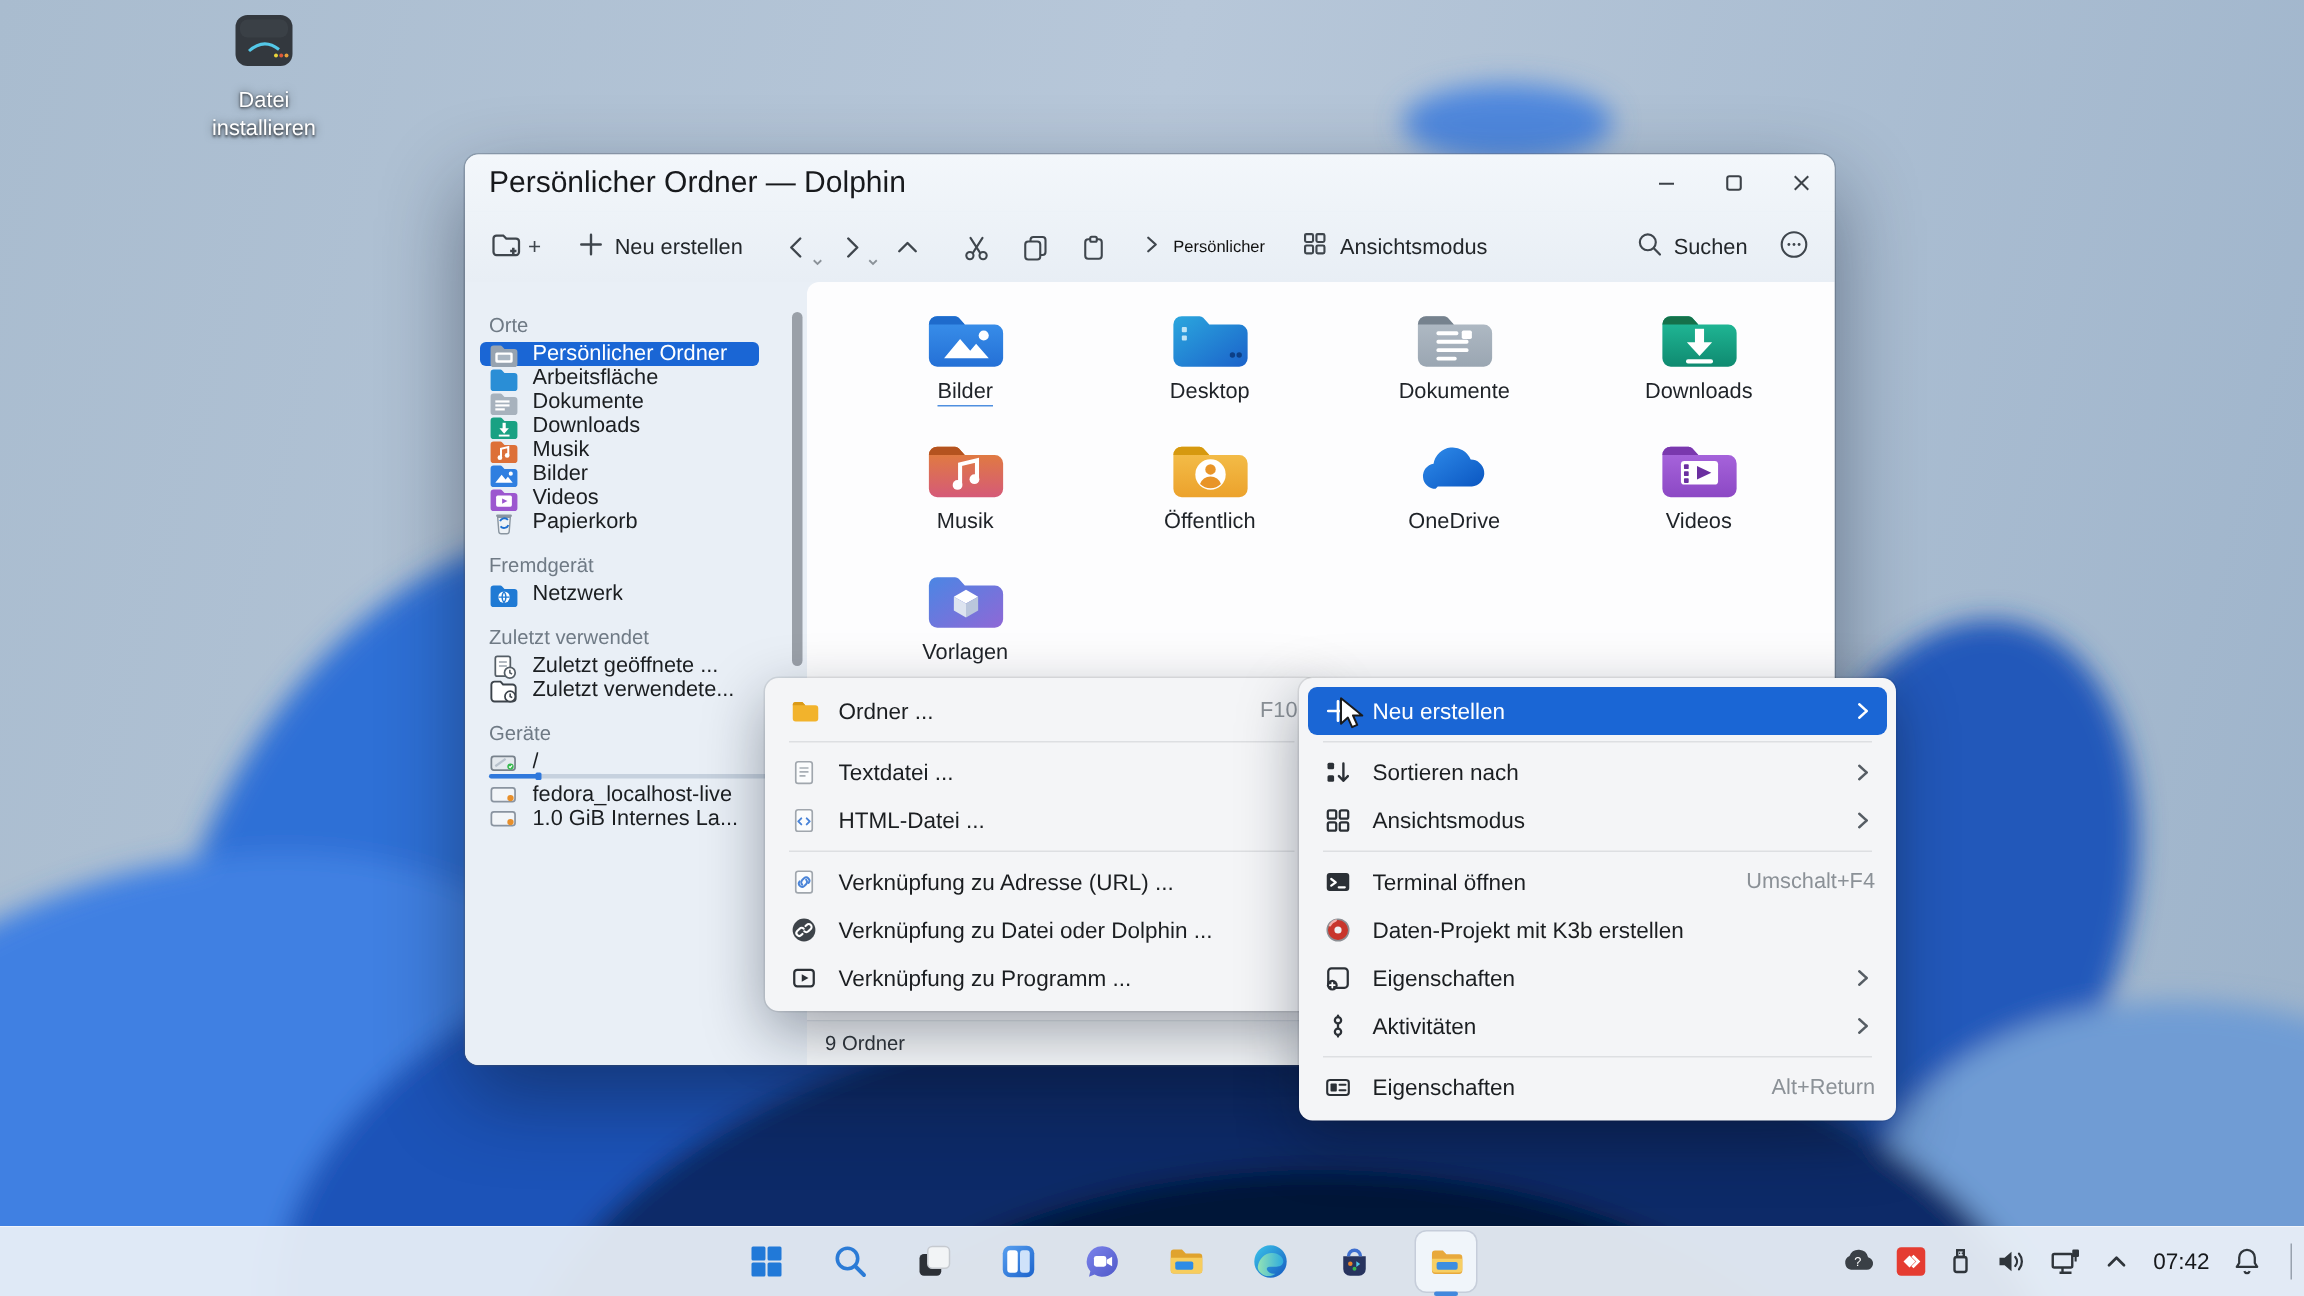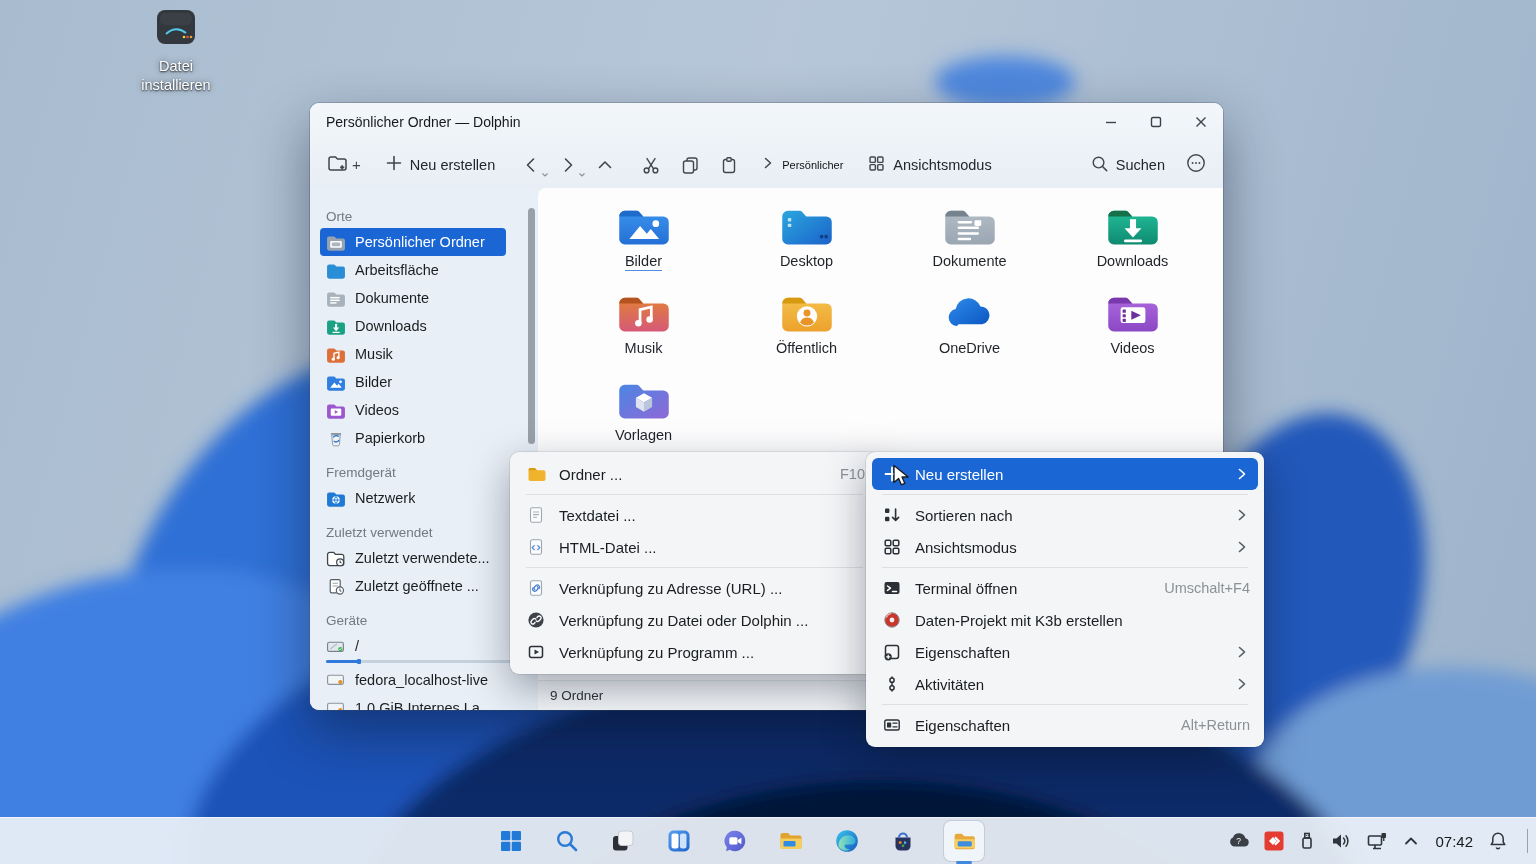--- a/index.html
+++ b/index.html
@@ -10,42 +10,42 @@
 
   
   .desktop-icon{position:absolute;left:124px;top:8px;width:104px;display:flex;flex-direction:column;align-items:center;gap:1px}
   .di-label{color:#fff;font-size:14.5px;text-align:center;line-height:1.3;
     text-shadow:0 1px 2px rgba(0,0,0,.8),0 0 6px rgba(0,0,0,.5)}
 
   
   .window{position:absolute;left:310px;top:103px;width:913px;height:607px;border-radius:9px;background:#e9eff6;
     box-shadow:0 22px 55px rgba(10,20,40,.45),0 0 0 1px rgba(90,100,115,.35);display:flex;flex-direction:column;z-index:10}
   .titlebar{height:38px;display:flex;align-items:center;padding-left:16px;background:linear-gradient(#f3f7fb,#eef3f8);border-radius:9px 9px 0 0}
-  .tb-title{font-size:14px;color:#17191c}
+  .tb-title{font-size:20px;color:#17191c}
   .win-controls{margin-left:auto;display:flex;height:100%}
   .win-btn{width:45px;height:100%;display:flex;align-items:center;justify-content:center;background:none;border:none;padding:0}
   .toolbar{height:47px;display:flex;align-items:center;padding:0 16px;background:linear-gradient(#eef3f8,#e8eef5);font-size:14.5px;color:#23272b}
   .tool-btn{display:flex;align-items:center;gap:7px;background:none;border:none;padding:0;font-size:14.5px;color:#23272b;font-family:inherit}
   .tool-newtab{display:flex;align-items:center;gap:4px}
   .t-new{margin-left:24px}
   .t-nav{margin-left:26px;display:flex;gap:17px;align-items:center}
   .nav-wrap{position:relative;display:flex}
   .nav-caret{position:absolute;right:-8px;bottom:-3px;display:flex}
   .t-edit{margin-left:26px;display:flex;gap:19px;align-items:center}
   .t-crumb{margin-left:22px;display:flex;align-items:center;gap:7px}
   .crumb-label{font-weight:normal;font-size:11px;color:#111}
   .t-view{margin-left:24px}
   .t-search{margin-left:auto}
   .t-more{margin-left:20px}
 
   .win-body{flex:1;display:flex;min-height:0}
   .sidebar{width:218px;padding:8px 0 0 10px;position:relative;font-size:14.5px;background:#e9eff6;border-radius:0 0 0 9px;overflow:hidden}
   .side-section-label{color:#6f7a85;font-size:13.5px;margin:13px 0 4px 6px}
   .side-section-label:first-child{margin-top:2px}
-  .side-item{display:flex;align-items:center;gap:9px;height:28px;padding:0 6px;border-radius:4px;margin-right:32px}
+  .side-item{display:flex;align-items:center;gap:9px;height:16px;padding:0 6px;border-radius:4px;margin-right:32px}
   .side-item.selected{background:#1a66d5;color:#fff}
   .si-icon{display:flex;width:20px;justify-content:center;flex:none}
   .si-label{white-space:nowrap;overflow:hidden;text-overflow:ellipsis}
   .usage-bar{height:2.5px;background:#c6d1de;margin:0 16px 3px 6px;position:relative;border-radius:2px}
   .usage-fill{position:absolute;left:0;top:0;bottom:0;width:17%;background:#2f78dc;border-radius:2px}
   .usage-fill::after{content:"";position:absolute;right:-2px;top:-1.5px;width:4px;height:5.5px;background:#2f78dc;border-radius:1px}
   .side-scrollbar{position:absolute;right:3px;top:20px;width:7px;height:236px;border-radius:4px;background:#9aa0a8}
 
   .view-col{flex:1;display:flex;flex-direction:column;min-width:0}
   .view{flex:1;background:#fdfdfe;border-radius:8px 0 0 0;overflow:hidden}
@@ -347,37 +347,37 @@
                 <circle cx="9.5" cy="9.5" r="3.6" fill="#fff"></circle>
                 <path d="M6 9.5 h7 M9.5 6 a5.5 5.5 0 0 1 0 7 M9.5 6 a5.5 5.5 0 0 0 0 7" stroke="#1f7ad4" stroke-width=".9" fill="none"></path>
               </svg>
             </span>
             <span class="si-label">Netzwerk</span>
           </div>
           <div class="side-section-label">Zuletzt verwendet</div>
           <div class="side-item">
             <span class="si-icon">
               <svg width="20" height="17" viewBox="0 0 19 16">
-                <path d="M1.5 4.2 a2 2 0 0 1 2-2 h3.8 l1.6 1.8 h6 a2 2 0 0 1 2 2 v6.8 a2 2 0 0 1-2 2 h-11.4 a2 2 0 0 1-2-2z" fill="#fff" stroke="#3c434a" stroke-width="1.2"></path>
-                <circle cx="13.4" cy="11.6" r="3.3" fill="#fff" stroke="#3c434a" stroke-width="1.1"></circle>
-                <path d="M13.4 9.8 v1.8 l1.3.8" stroke="#3c434a" stroke-width="1" fill="none"></path>
-              </svg>
-            </span>
-            <span class="si-label">Zuletzt verwendete...</span>
-          </div>
-          <div class="side-item">
-            <span class="si-icon">
-              <svg width="20" height="17" viewBox="0 0 19 16">
                 <rect x="4" y="1.5" width="9.5" height="12.5" rx="1.3" fill="#fff" stroke="#555e66" stroke-width="1.1"></rect>
                 <path d="M6.3 5 h5 M6.3 7.5 h5" stroke="#9aa3ac" stroke-width="1"></path>
                 <circle cx="13.2" cy="11.8" r="3.4" fill="#fff" stroke="#555e66" stroke-width="1.1"></circle>
                 <path d="M13.2 9.9 v1.9 l1.4.9" stroke="#555e66" stroke-width="1" fill="none"></path>
               </svg>
             </span>
             <span class="si-label">Zuletzt geöffnete ...</span>
+          </div>
+          <div class="side-item">
+            <span class="si-icon">
+              <svg width="20" height="17" viewBox="0 0 19 16">
+                <path d="M1.5 4.2 a2 2 0 0 1 2-2 h3.8 l1.6 1.8 h6 a2 2 0 0 1 2 2 v6.8 a2 2 0 0 1-2 2 h-11.4 a2 2 0 0 1-2-2z" fill="#fff" stroke="#3c434a" stroke-width="1.2"></path>
+                <circle cx="13.4" cy="11.6" r="3.3" fill="#fff" stroke="#3c434a" stroke-width="1.1"></circle>
+                <path d="M13.4 9.8 v1.8 l1.3.8" stroke="#3c434a" stroke-width="1" fill="none"></path>
+              </svg>
+            </span>
+            <span class="si-label">Zuletzt verwendete...</span>
           </div>
           <div class="side-section-label">Geräte</div>
           <div class="side-item">
             <span class="si-icon">
               <svg width="20" height="17" viewBox="0 0 19 16">
                 <rect x="1.5" y="4" width="15" height="8.6" rx="1.6" fill="#e4e9ee" stroke="#78828c" stroke-width="1.1"></rect>
                 <path d="M4 10.2 l6.5-4.6" stroke="#b8c2cc" stroke-width="1.4"></path>
                 <circle cx="13.6" cy="10.4" r="2" fill="#35b94d"></circle>
                 <path d="M12.7 10.4 l.7.7 1.2-1.4" stroke="#fff" stroke-width=".8" fill="none"></path>
               </svg>

